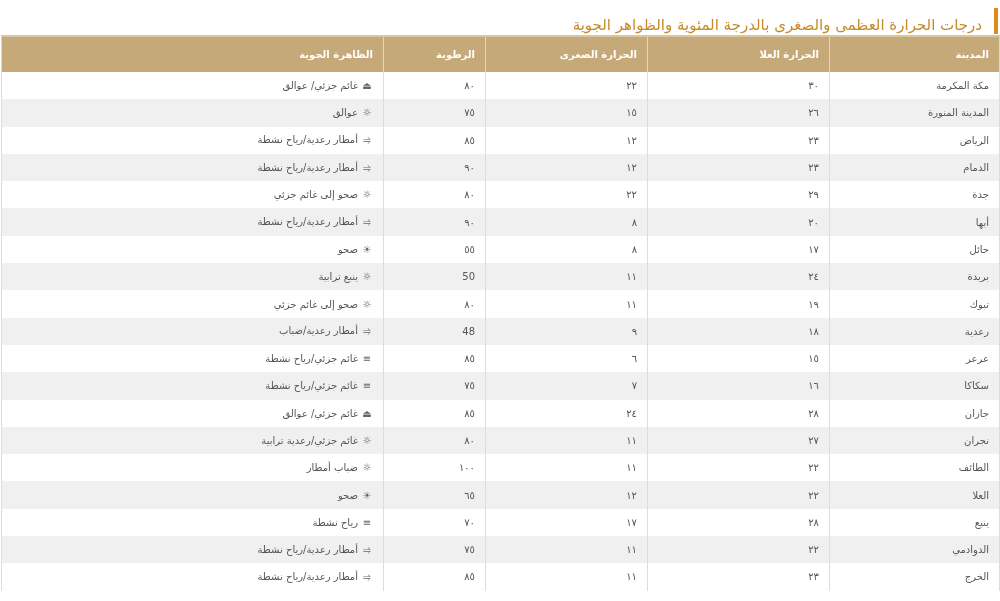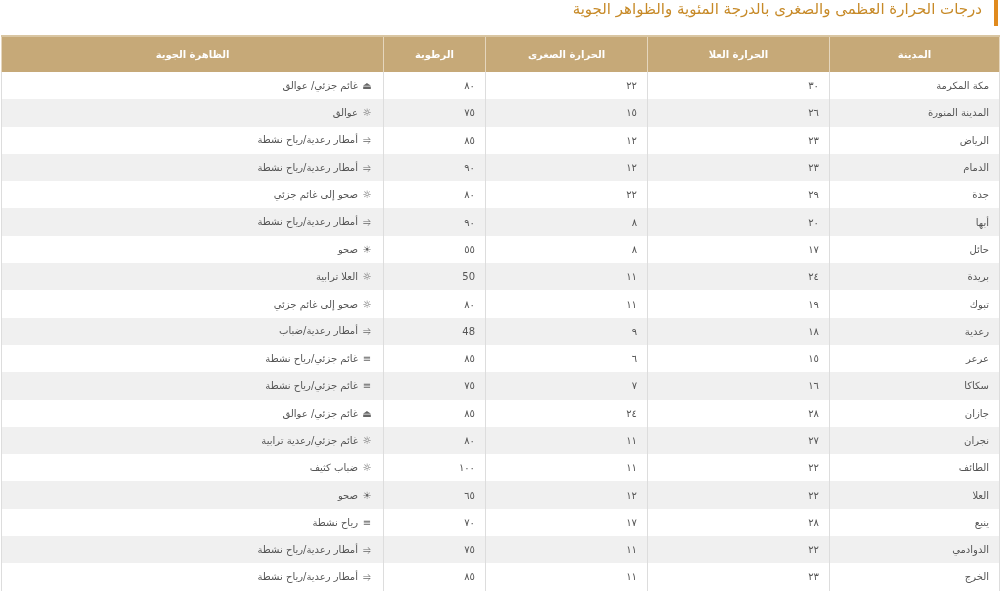--- a/index.html
+++ b/index.html
@@ -1,21 +1,21 @@
 <!DOCTYPE html>
 <html><head>
 <meta charset="utf-8">
 <style>
   html, body { margin:0; padding:0; background:#ffffff; }
   body { width:1000px; height:601px; overflow:hidden; font-family:"DejaVu Sans", sans-serif; position:relative; }
-  .title-wrap { position:absolute; top:0; right:0; height:34px; display:flex; align-items:flex-start; direction:rtl; }
+  .title-wrap { position:absolute; top:0; right:0; height:34px; display:flex; align-items:flex-end; direction:rtl; }
   .title-bar { width:4px; height:26px; background:#e08a1e; margin-right:2px; margin-left:12px; }
   .title { color:#c78a28; font-size:15px; white-space:nowrap; }
   table.weather { position:absolute; top:35px; left:1px; width:999px; border-collapse:collapse; direction:rtl; table-layout:fixed; }
-  table.weather th { background:#c6a978; color:#ffffff; font-size:10px; font-weight:bold; text-align:center; padding:0 10px; height:35px; border-left:1px solid #e5d6bd; border-right:1px solid #e5d6bd; border-top:2px solid #d9c6a3; }
+  table.weather th { background:#c6a978; color:#ffffff; font-size:10px; font-weight:bold; text-align:right; padding:0 10px; height:35px; border-left:1px solid #e5d6bd; border-right:1px solid #e5d6bd; border-top:2px solid #d9c6a3; }
   table.weather td { font-size:10px; color:#555555; text-align:right; padding:0 10px; height:27.3px; border-left:1px solid #dddddd; border-right:1px solid #dddddd; white-space:nowrap; }
   table.weather tr.row:nth-child(even) td { background:#f0f0f0; }
   table.weather tr.row:nth-child(odd) td { background:#ffffff; }
   .col-city { width:170px; }
   .col-max { width:182px; }
   .col-min { width:162px; }
   .col-hum { width:102px; }
   .col-wx { width:auto; }
   .wx-icon { display:inline-block; width:12px; margin-left:3px; color:#666; font-size:10px; text-align:center; }
 </style>
@@ -92,21 +92,21 @@
         <td>١٧</td>
         <td>٨</td>
         <td>٥٥</td>
         <td><span class="wx-icon">☀</span><span>صحو</span></td>
       </tr>
       <tr class="row">
         <td>بريدة</td>
         <td>٢٤</td>
         <td>١١</td>
         <td>50</td>
-        <td><span class="wx-icon">☼</span><span>العلا ترابية</span></td>
+        <td><span class="wx-icon">☼</span><span>ينبع ترابية</span></td>
       </tr>
       <tr class="row">
         <td>تبوك</td>
         <td>١٩</td>
         <td>١١</td>
         <td>٨٠</td>
         <td><span class="wx-icon">☼</span><span>صحو إلى غائم جزئي</span></td>
       </tr>
       <tr class="row">
         <td>رعدية</td>
@@ -141,21 +141,21 @@
         <td>٢٧</td>
         <td>١١</td>
         <td>٨٠</td>
         <td><span class="wx-icon">☼</span><span>غائم جزئي/رعدية ترابية</span></td>
       </tr>
       <tr class="row">
         <td>الطائف</td>
         <td>٢٢</td>
         <td>١١</td>
         <td>١٠٠</td>
-        <td><span class="wx-icon">☼</span><span>ضباب كثيف</span></td>
+        <td><span class="wx-icon">☼</span><span>ضباب أمطار</span></td>
       </tr>
       <tr class="row">
         <td>العلا</td>
         <td>٢٢</td>
         <td>١٢</td>
         <td>٦٥</td>
         <td><span class="wx-icon">☀</span><span>صحو</span></td>
       </tr>
       <tr class="row">
         <td>ينبع</td>

